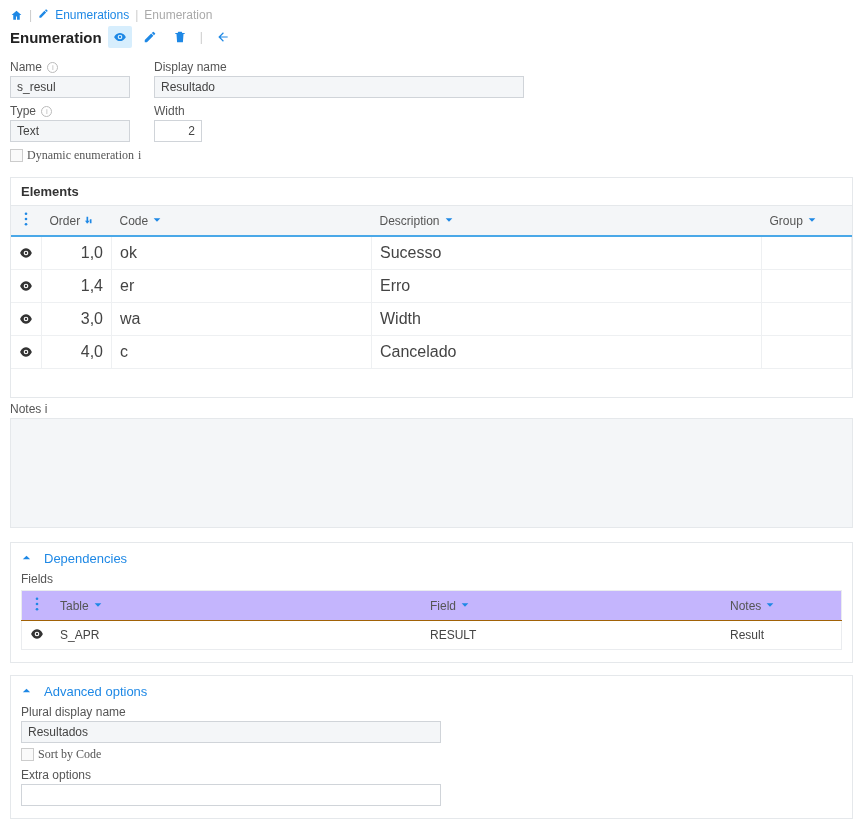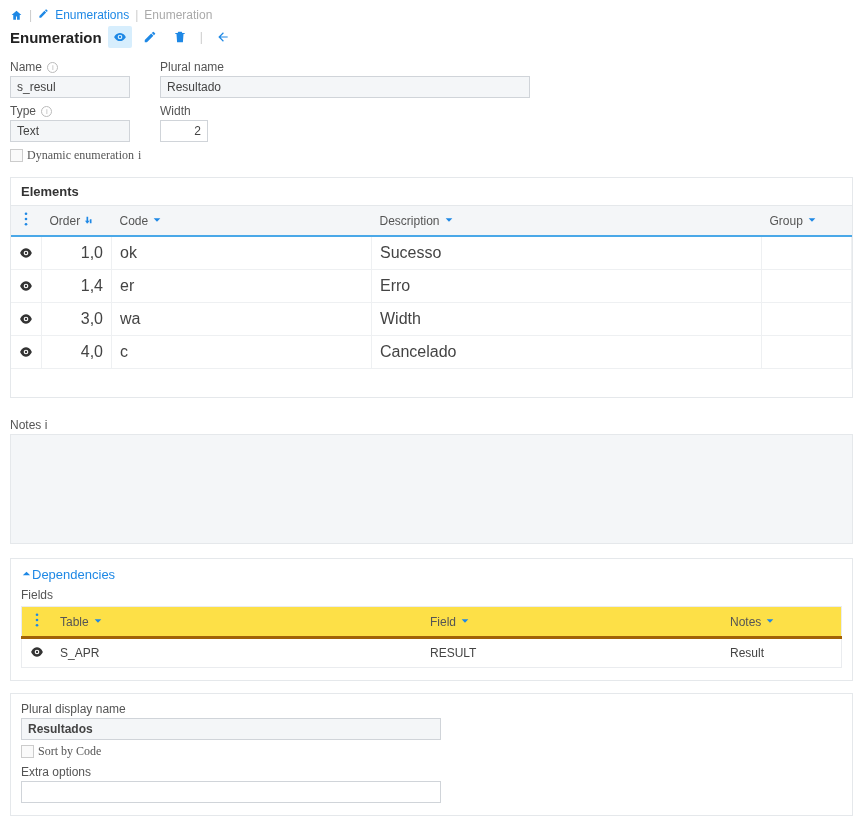--- a/index.html
+++ b/index.html
@@ -23,21 +23,21 @@
   
   .title-row { display: flex; align-items: center; gap: 6px; margin-bottom: 12px; }
   .title-row h1 { font-size: 15px; font-weight: 700; margin: 0; color: #222; }
   .title-row .btn { width: 24px; height: 22px; display: flex; align-items: center; justify-content: center; border-radius: 2px; }
   .title-row .btn svg { width: 14px; height: 14px; fill: #1e88e5; }
   .title-row .btn.view { background: #d7eefd; }
   .title-row .btn.view svg { fill: #1e88e5; }
   .title-row .sep2 { color: #ccc; margin: 0 2px; }
   
   
-  .form-row { display: flex; gap: 30px; margin-bottom: 6px; }
+  .form-row { display: flex; gap: 24px; margin-bottom: 6px; }
   .field label { display: block; font-size: 12px; color: #555; margin-bottom: 2px; }
   .field .info { display:inline-block; width:11px; height:11px; border:1px solid #bbb; border-radius:50%; font-size:8px; color:#bbb; text-align:center; line-height:10px; margin-left:2px; vertical-align:middle;}
   .field input[type=text] {
     border: 1px solid #d0d4d9; background: #f4f6f8; padding: 3px 6px; font-size: 12px; color: #444; height: 22px;
   }
   .field.name input { width: 120px; }
   .field.display input { width: 370px; }
   .field.type input { width: 120px; }
   .field.width input { width: 48px; text-align: right; background:#fff; }
   .checkbox-row { display:flex; align-items:center; gap:4px; margin: 4px 0 14px 0; font-size:12px; color:#555;font-family:Liberation Serif, serif; }
@@ -58,43 +58,43 @@
   .tbl td.order { text-align:right; width:70px; }
   .tbl th.menu, .tbl td.menucell { width:28px; text-align:center; }
   .tbl th.menu svg { width:4px; height:14px; fill:#1e88e5; }
   .col-code { width:260px; }
   .col-desc { }
   .col-group { width:90px; }
   
   .panel .pad-bottom { height:28px; }
   
   
-  .notes-label { font-size:12px; color:#555; margin:20px 0 2px 0; }
+  .notes-label { font-size:12px; color:#555; margin:4px 0 2px 0; }
   .notes-box { border:1px solid #e5e8eb; background:#f4f6f8; height:110px; margin-bottom:14px; }
   
   
   .section { border:1px solid #e5e8eb; margin-bottom:12px; padding:8px 10px 12px 10px; }
-  .section-h { color:#1e88e5; font-size:13px; font-weight:400; display:flex; align-items:center; gap:0; margin-bottom:6px; }
+  .section-h { color:#1e88e5; font-size:13px; font-weight:400; display:flex; align-items:center; gap:12px; margin-bottom:6px; }
   .section-h .chev svg { width:11px; height:11px; fill:#1e88e5; }
   .sub-label { font-size:12px; color:#555; margin:2px 0 4px 0; }
   
   .tbl2 { width:100%; border-collapse:collapse; border:1px solid #eaecef; }
-  .tbl2 th { background:#fde047; border-bottom:3px solid #a16207; text-align:left; font-weight:400; color:#555; font-size:12px; padding:6px 8px; }
+  .tbl2 th { background:#c4b5fd; border-bottom:1px solid #a16207; text-align:left; font-weight:400; color:#555; font-size:12px; padding:6px 8px; }
   .tbl2 th .hdr { display:flex; align-items:center; gap:4px; }
   .tbl2 th .caret svg { width:10px; height:10px; fill:#1e88e5; }
   .tbl2 td { border-top:1px solid #eef0f2; padding:7px 8px; font-size:12px; color:#444; }
   .tbl2 td.eye { text-align:center; width:28px; }
   .tbl2 td.eye svg { width:14px; height:10px; fill:#333; }
   .tbl2 th.menu { width:28px; text-align:center; }
   .tbl2 th.menu svg { width:4px; height:14px; fill:#1e88e5; }
   .col-table { width:370px; }
   .col-field { width:300px; }
   
   .adv .field input { background:#f4f6f8; }
-  .adv .plural input { width:420px;font-weight:bold; }
+  .adv .plural input { width:420px; }
   .adv .extra input { width:420px; background:#fff; }
   .adv .checkbox-row { margin:4px 0 6px 0; }
 </style>
 </head>
 <body>
 
 <div class="container">
 
   <div class="breadcrumb">
     <a href="#" class="home-icon">
@@ -137,21 +137,21 @@
         </svg>
     </div>
   </div>
 
   <div class="form-row">
     <div class="field name">
       <label><span>Name</span> <span class="info">i</span></label>
       <input type="text" readonly="" value="s_resul" style="">
     </div>
     <div class="field display">
-      <label>Plural name</label>
+      <label>Display name</label>
       <input type="text" readonly="" value="Resultado" style="">
     </div>
   </div>
   <div class="form-row">
     <div class="field type">
       <label><span>Type</span> <span class="info">i</span></label>
       <input type="text" readonly="" value="Text" style="">
     </div>
     <div class="field width">
       <label>Width</label>
@@ -303,20 +303,26 @@
               </svg></td>
             <td>S_APR</td>
             <td>RESULT</td>
             <td>Result</td>
           </tr>
         </tbody>
     </table>
   </div>
 
   <div class="section adv">
+    <div class="section-h">
+      <span class="chev"><svg viewBox="0 0 12 12">
+            <path d="M2 8l4-4 4 4z"></path>
+          </svg></span>
+      <span>Advanced options</span>
+    </div>
     <div class="field plural">
       <label>Plural display name</label>
       <input type="text" readonly="" value="Resultados" style="">
     </div>
     <div class="checkbox-row">
       <span class="cb"></span>
       <span>Sort by Code</span>
     </div>
     <div class="field extra">
       <label>Extra options</label>

